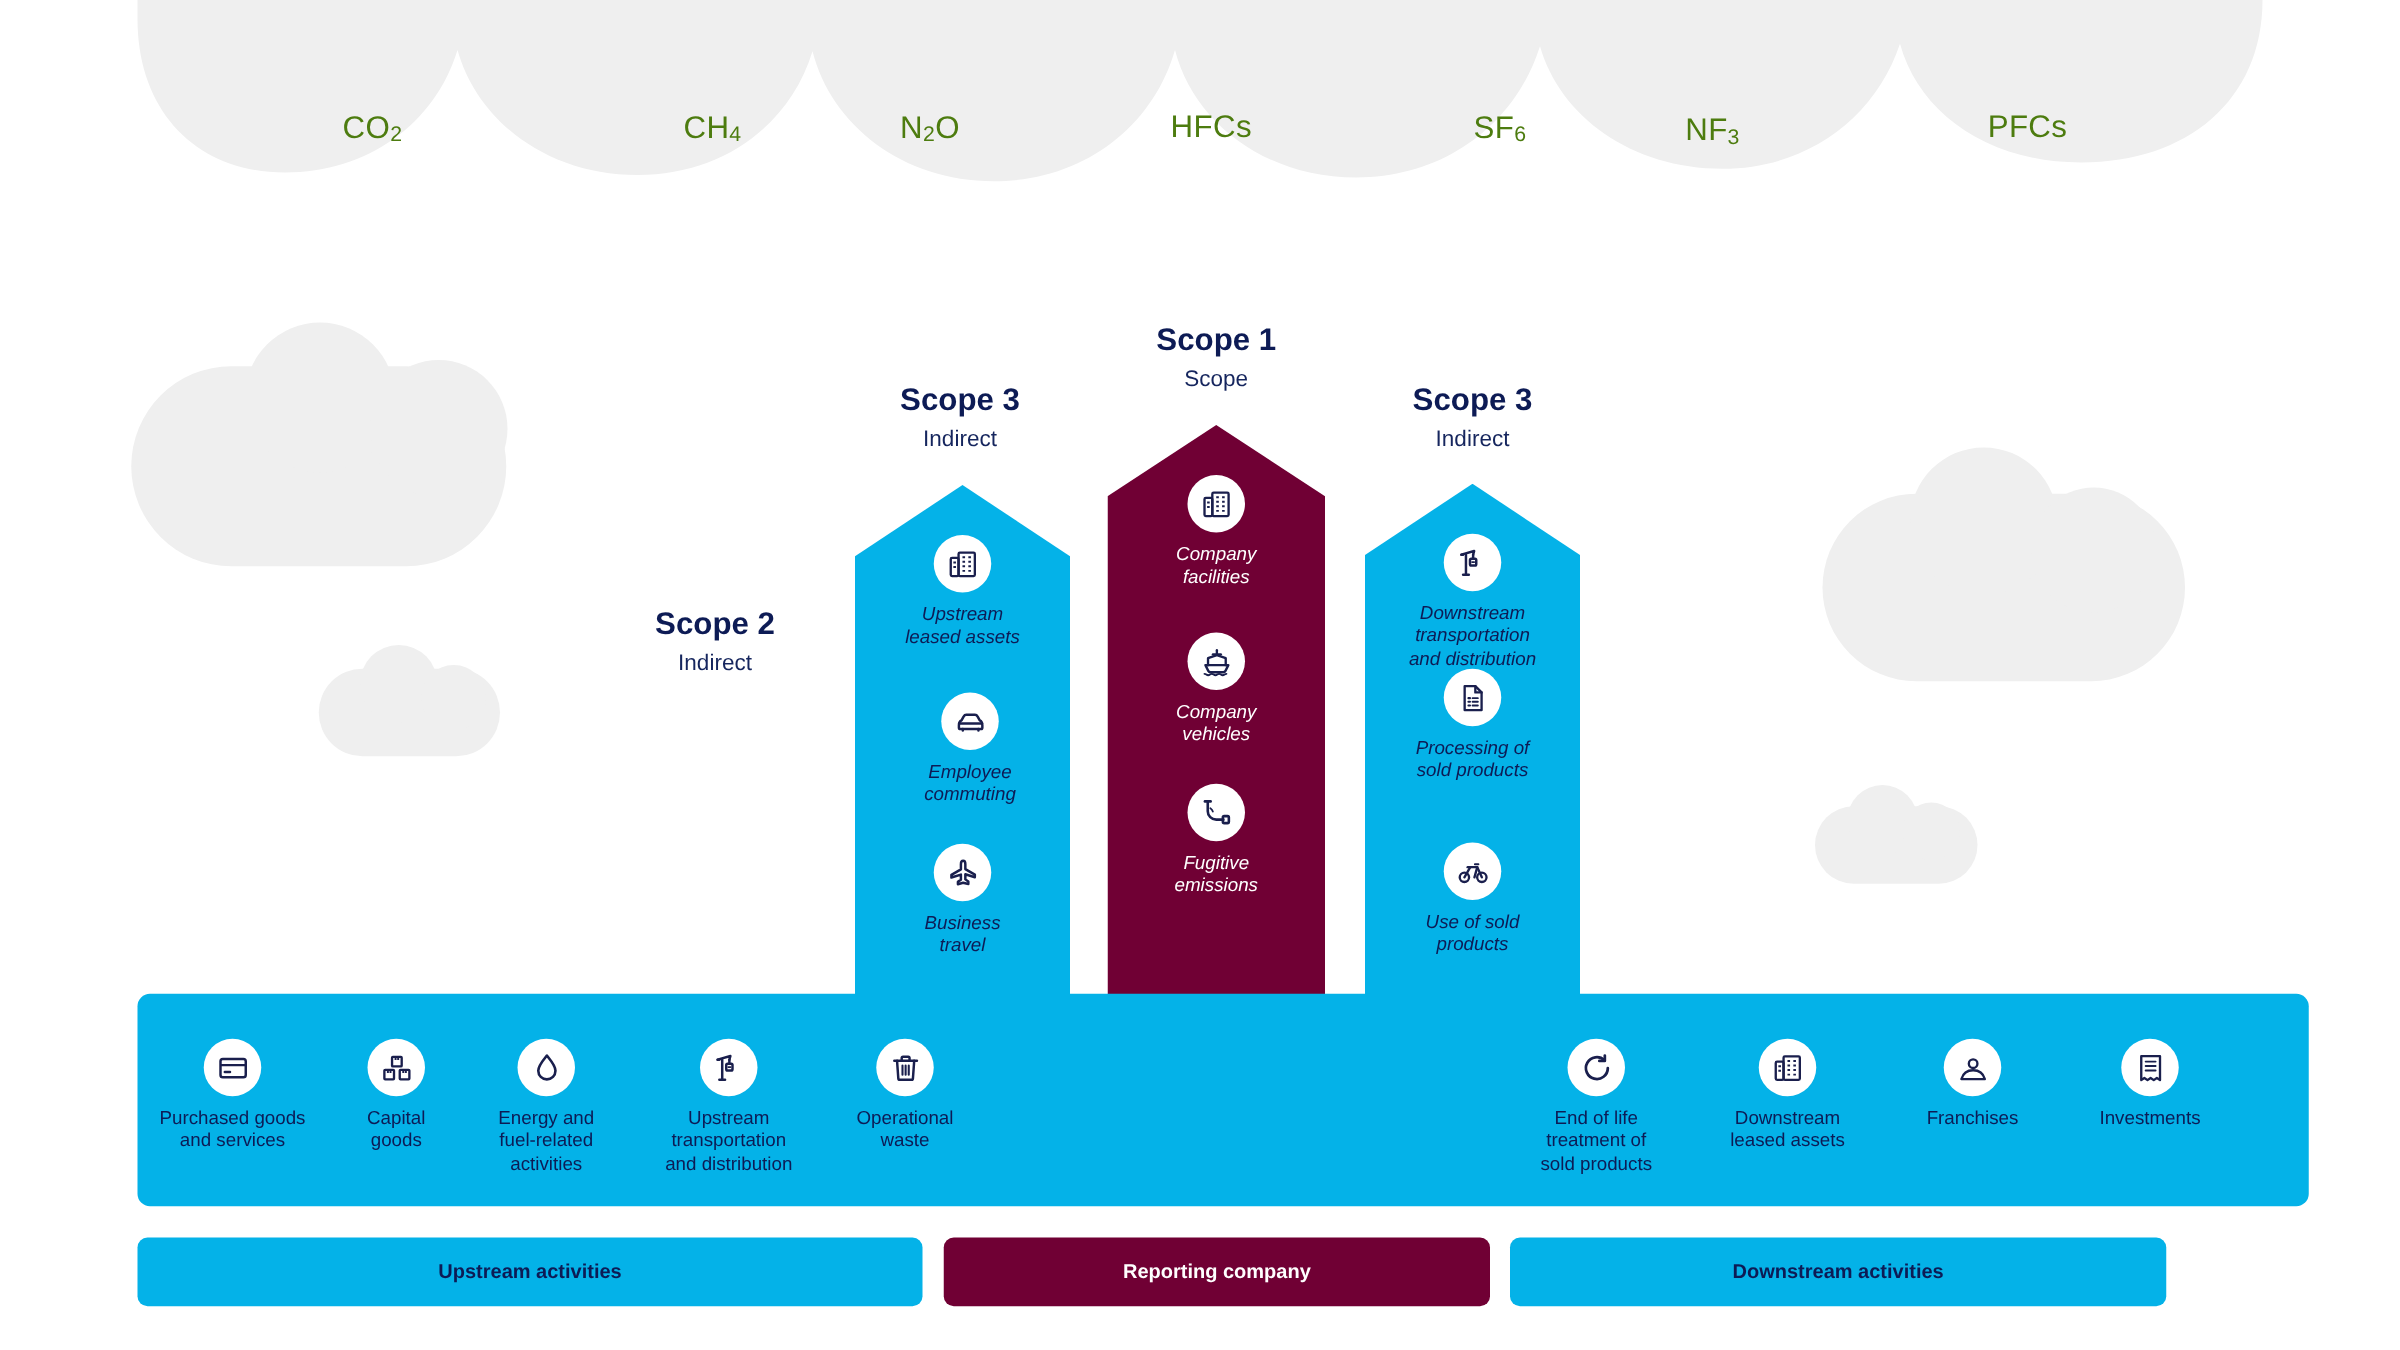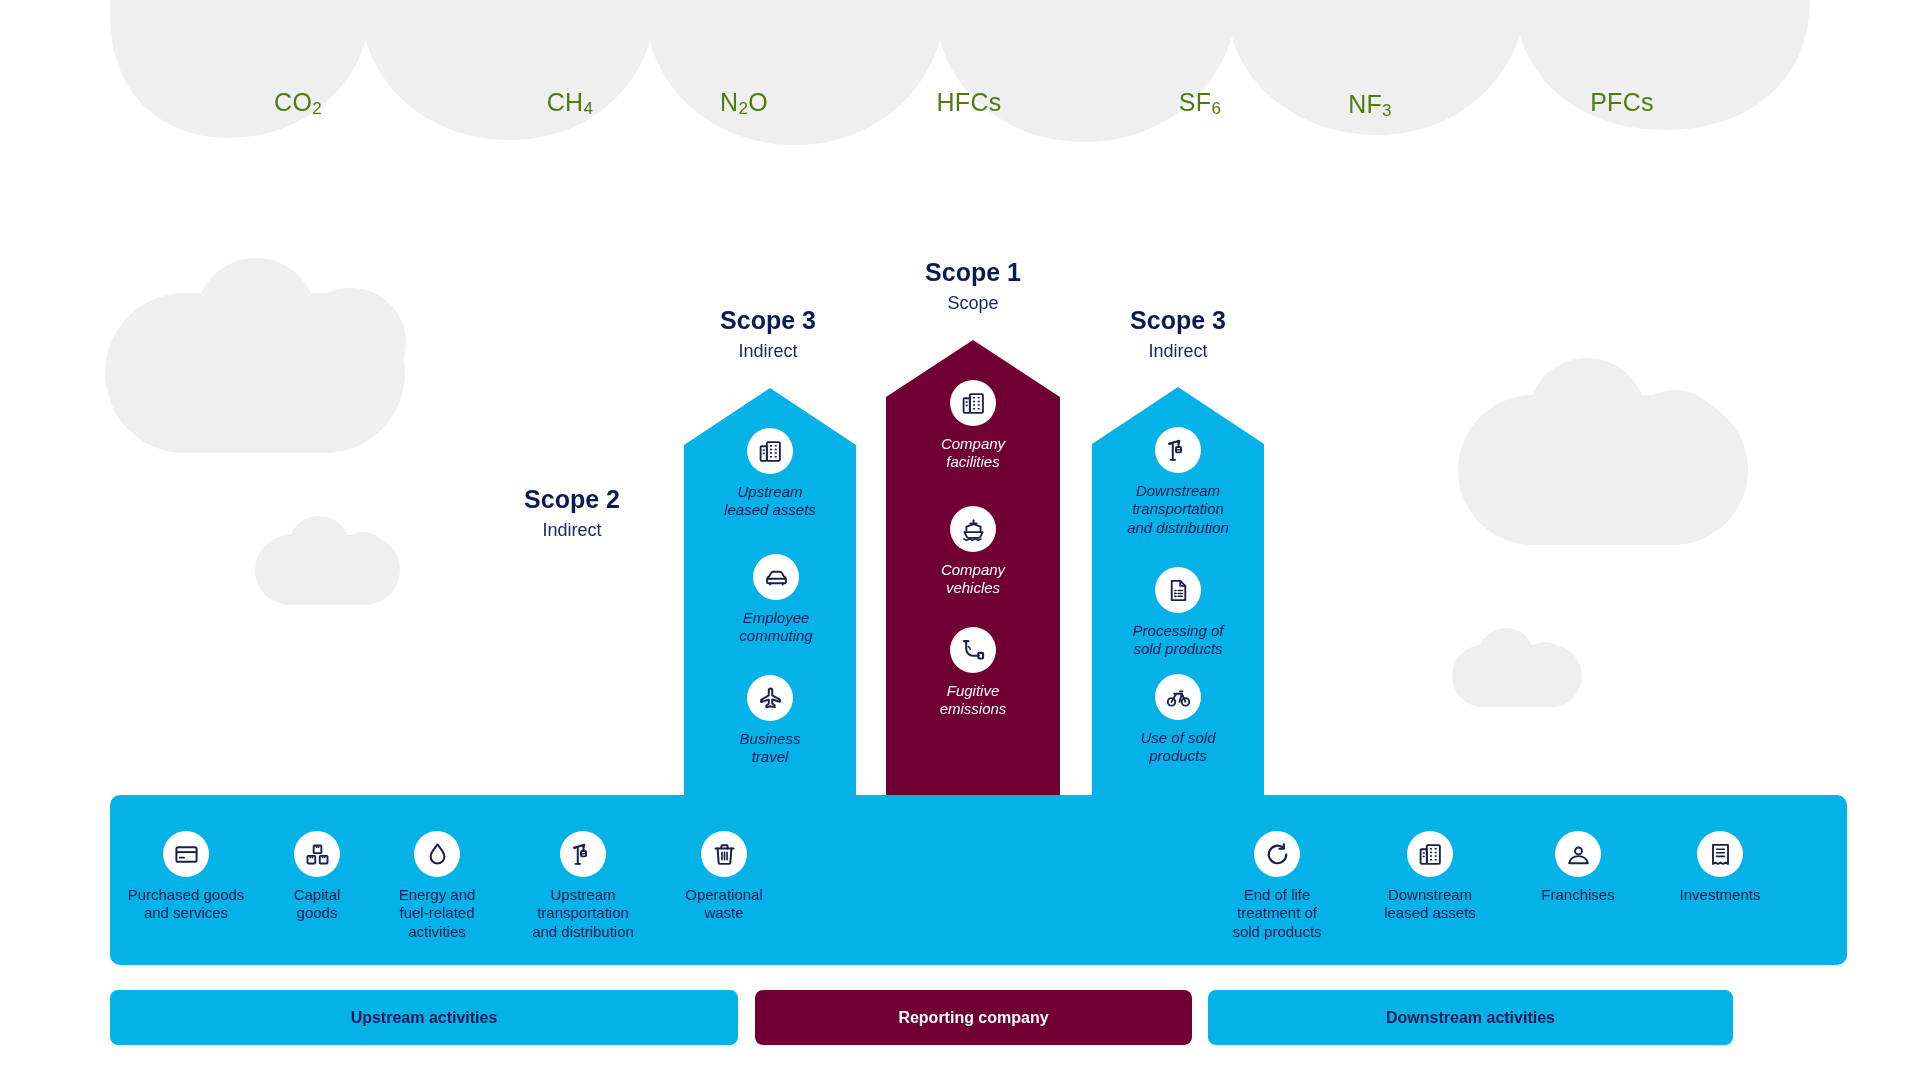--- a/index.html
+++ b/index.html
@@ -226,21 +226,21 @@
               <path d="M3 5.5h1.3"></path>
               <path d="M6.5 5.5V21"></path>
               <path d="M4.3 21h4.4"></path>
               <path d="M12 5.6v3"></path>
               <rect x="9.6" y="8.6" width="4.8" height="5.2" rx="1"></rect>
               <path d="M11.2 11.2h1.6" stroke-width="1.4"></path>
             </svg>
           </div>
           <div class="ilabel">Downstream<br>transportation<br>and distribution</div>
         </div>
-        <div class="item" style="top: 180px;">
+        <div class="item" style="top: 148px;">
           <div class="ibadge">
             <svg viewBox="0 0 24 24" fill="none" stroke="#1a1f4d" stroke-width="1.8" stroke-linecap="round" stroke-linejoin="round">
               <path d="M5.5 2.8h8.2l4.8 4.8v13.6H5.5z"></path>
               <path d="M13.7 2.8v4.8h4.8"></path>
               <path d="M8.4 12h1.2M8.4 14.8h1.2M8.4 17.6h1.2" stroke-width="1.6"></path>
               <path d="M11.6 12h4M11.6 14.8h4M11.6 17.6h4" stroke-width="1.5"></path>
             </svg>
           </div>
           <div class="ilabel">Processing of<br>sold products</div>
         </div>

